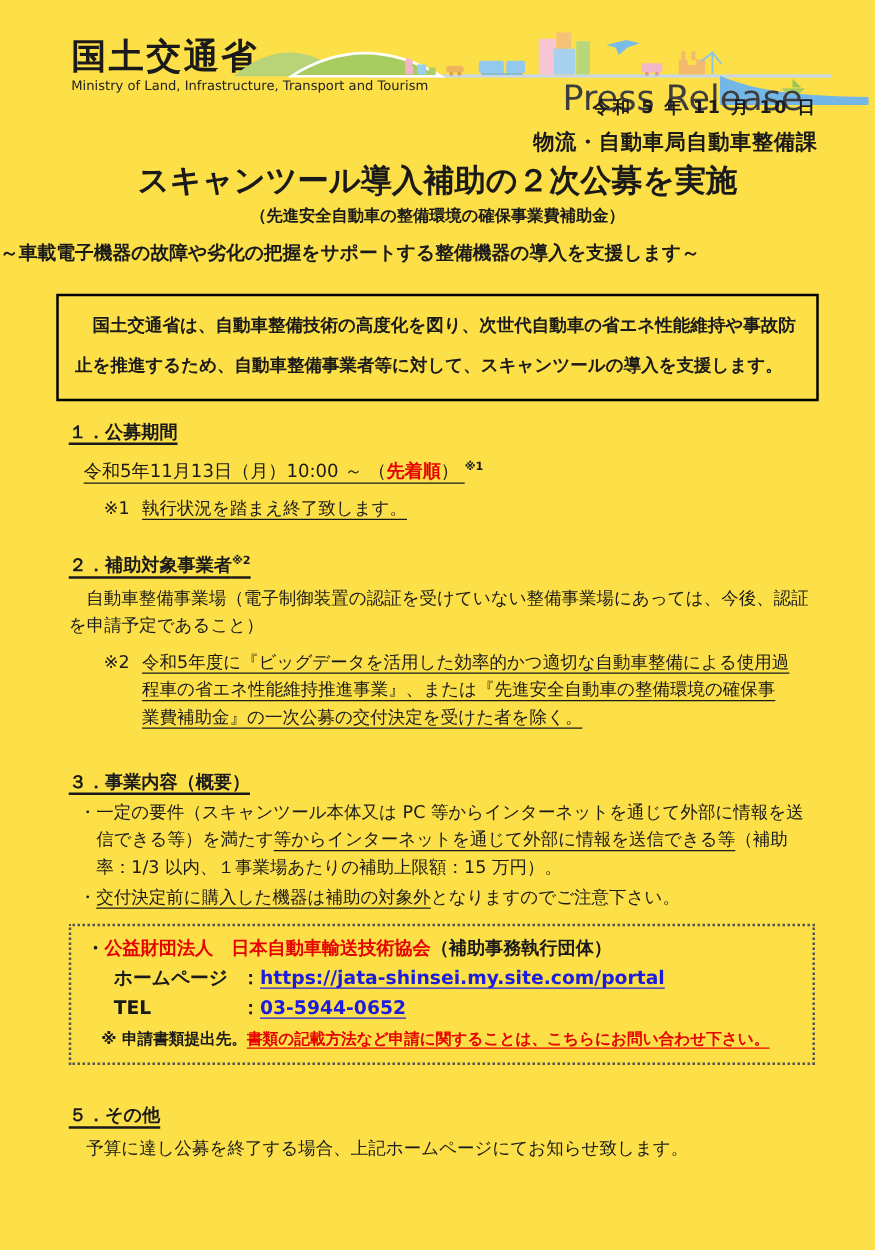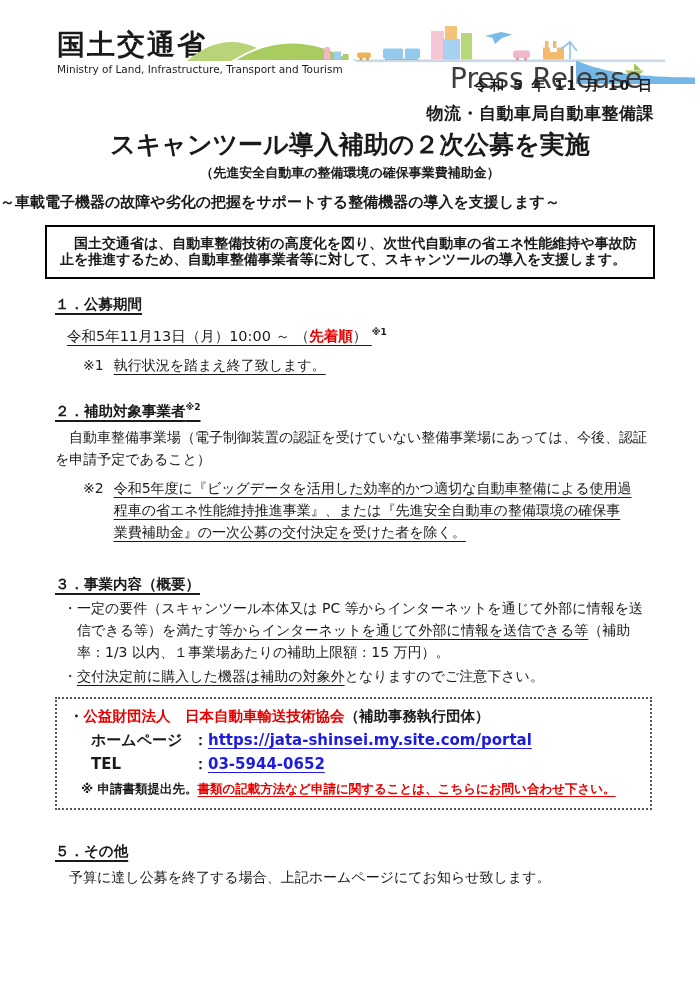--- a/index.html
+++ b/index.html
@@ -1,31 +1,31 @@
 <!DOCTYPE html>
 <html lang="ja"><head>
 <meta charset="utf-8">
 <style>
   html,body{margin:0;padding:0;background:#e8e8e8;}
-  .page{width:700px;height:1000px;background:#ffffff;margin:0 auto;position:relative;overflow:hidden;
+  .page{width:700px;height:1000px;background:#fde047;margin:0 auto;position:relative;overflow:hidden;
         font-family:"DejaVu Sans","Liberation Sans",sans-serif;color:#1a1a1a;}
   
   .header{position:relative;height:124px;}
   .logo-ja{position:absolute;left:57px;top:26px;font-size:28px;font-weight:bold;letter-spacing:2px;}
   .logo-en{position:absolute;left:57px;top:63px;font-size:10.5px;color:#222;}
   .illust{position:absolute;left:185px;top:20px;}
   .press-release{position:absolute;top:14px;right:58px;font-size:28px;color:#3d3d3d;margin-top:48px;}
   .hdr-date{position:absolute;top:77px;right:46px;font-size:14px;font-weight:600;letter-spacing:2px;}
   .hdr-dept{position:absolute;top:102px;right:46px;font-size:17px;font-weight:600;letter-spacing:0.5px;}
   
   .title-main{text-align:center;font-size:25px;font-weight:bold;margin:4px 0 0;}
   .title-sub{text-align:center;font-size:13px;font-weight:600;margin:3px 0 0;}
   .catch{text-align:left;font-size:15px;font-weight:bold;margin:11px 0 0;}
-  .summary-box{margin:13px 45px 0;border:2px solid #000;padding:8px 13px 10px;
-               font-size:14px;font-weight:bold;line-height:16px;}
+  .summary-box{margin:23px 45px 0;border:2px solid #000;padding:8px 13px 10px;
+               font-size:14px;font-weight:bold;line-height:32px;}
   
   .section{margin:0 48px 0 55px;font-size:14px;line-height:22px;}
   .sec-heading{display:inline-block;font-size:14.5px;font-weight:bold;margin:0;
                text-decoration:underline;text-decoration-thickness:1.5px;text-underline-offset:4px;}
   .u{text-decoration:underline;text-underline-offset:3.5px;}
   .red{color:#e60000;font-weight:bold;}
   sup{font-size:9px;font-weight:bold;}
   .period-line{margin:6px 0 0 12px;font-size:14.5px;}
   .note-row{display:flex;gap:10px;margin:7px 0 0 28px;}
   .note-row .lbl{flex:0 0 auto;}

